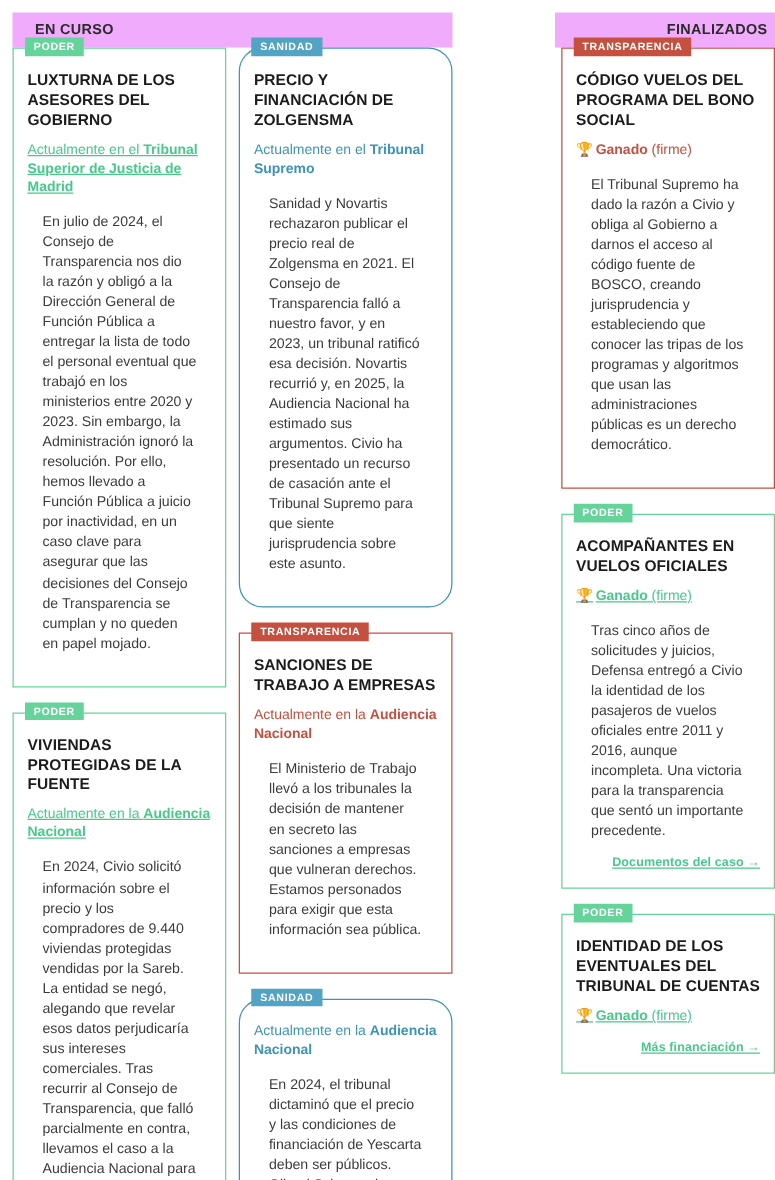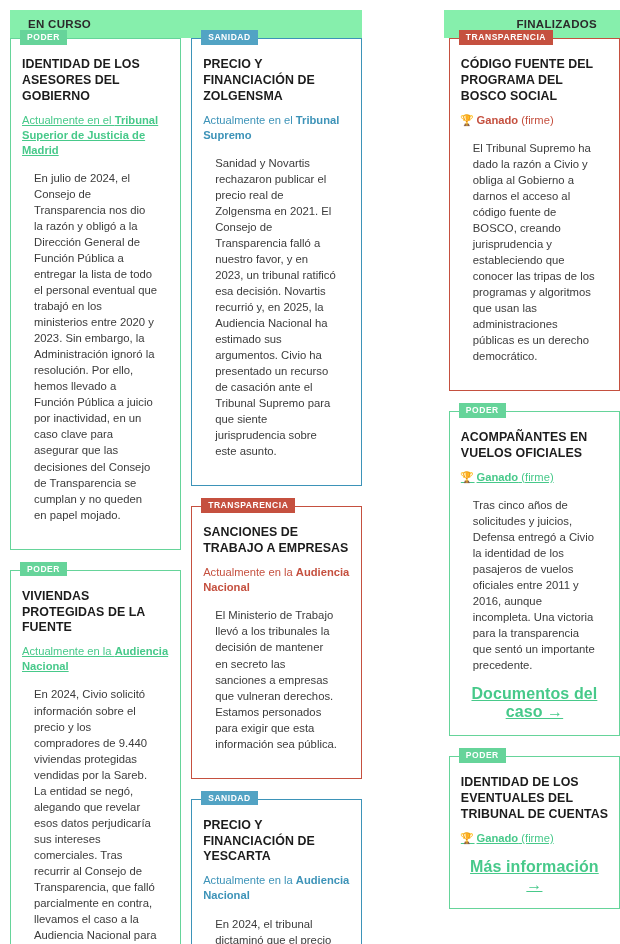--- a/index.html
+++ b/index.html
@@ -19,31 +19,31 @@
   }
 
   
   .headers {
     display: flex;
     gap: 82px;
     padding: 10px 0 0 10px;
     height: 38px;
   }
   .hdr {
-    background: #86efac;
+    background: #f0abfc;
     height: 28px;
     display: flex;
     align-items: center;
     font-size: 11.5px;
     font-weight: 700;
     letter-spacing: 0.3px;
     color: #2b2b2b;
   }
   .hdr-left { width: 352px; padding-left: 18px; justify-content: flex-start; }
-  .hdr-right { width: 176px; padding-right: 23px; justify-content: flex-end; }
+  .hdr-right { width: 176px; padding-right: 6px; justify-content: flex-end; }
 
   
   .columns {
     display: flex;
     padding: 0 0 0 10px;
     gap: 10px;
     align-items: flex-start;
   }
   .col { width: 175px; display: flex; flex-direction: column; }
   .col-gap { width: 68px; }
@@ -92,35 +92,35 @@
     margin-right: 2px;
   }
   .card p.body {
     margin: 12px;
     font-size: 11.3px;
     line-height: 1.42;
     color: #3b3b3b;
   }
   .card .more {
     display: block;
-    text-align: center;
+    text-align: right;
     margin-top: 12px;
-    font-size: 16px;
+    font-size: 10px;
     font-weight: 700;
     color: #66d49a;
     text-decoration: none;
     letter-spacing: 0.1px;
   }
 
   
   .cat-poder        { border-color: #66d49a; }
   .cat-poder .badge { background: #66d49a; }
   .cat-poder .status, .cat-poder .more { color: #47c98a; text-decoration: underline; }
 
-  .cat-sanidad        { border-color: #3d93b8; }
+  .cat-sanidad        { border-color: #3d93b8; border-radius: 19px; }
   .cat-sanidad .badge { background: #52a3c4; }
   .cat-sanidad .status, .cat-sanidad .more { color: #3d93b8; }
 
   .cat-transparencia        { border-color: #c5503f; }
   .cat-transparencia .badge { background: #c5503f; text-align: center; }
   .cat-transparencia .status, .cat-transparencia .more { color: #c5503f; }
 </style>
 </head>
 <body>
 
@@ -132,21 +132,21 @@
     </div>
     <div class="hdr hdr-right">
       <span>FINALIZADOS</span>
     </div>
   </div>
 
   <div class="columns">
     <div class="col" id="col0">
         <div class="card cat-poder">
           <span class="badge">PODER</span>
-          <h3>IDENTIDAD DE LOS ASESORES DEL GOBIERNO</h3>
+          <h3>LUXTURNA DE LOS ASESORES DEL GOBIERNO</h3>
           <div class="status"><span class="soft">Actualmente en el </span><span class="court">Tribunal Superior de Justicia de Madrid</span></div>
           <p class="body">En julio de 2024, el Consejo de Transparencia nos dio la razón y obligó a la Dirección General de Función Pública a entregar la lista de todo el personal eventual que trabajó en los ministerios entre 2020 y 2023. Sin embargo, la Administración ignoró la resolución. Por ello, hemos llevado a Función Pública a juicio por inactividad, en un caso clave para asegurar que las decisiones del Consejo de Transparencia se cumplan y no queden en papel mojado.</p>
         </div>
         <div class="card cat-poder">
           <span class="badge">PODER</span>
           <h3>VIVIENDAS PROTEGIDAS DE LA FUENTE</h3>
           <div class="status"><span class="soft">Actualmente en la </span><span class="court">Audiencia Nacional</span></div>
           <p class="body">En 2024, Civio solicitó información sobre el precio y los compradores de 9.440 viviendas protegidas vendidas por la Sareb. La entidad se negó, alegando que revelar esos datos perjudicaría sus intereses comerciales. Tras recurrir al Consejo de Transparencia, que falló parcialmente en contra, llevamos el caso a la Audiencia Nacional para garantizar el acceso a esta información de interés público.</p>
         </div>
         <div class="card cat-sanidad">
@@ -162,42 +162,41 @@
           <p class="body">Sanidad y Novartis rechazaron publicar el precio real de Zolgensma en 2021. El Consejo de Transparencia falló a nuestro favor, y en 2023, un tribunal ratificó esa decisión. Novartis recurrió y, en 2025, la Audiencia Nacional ha estimado sus argumentos. Civio ha presentado un recurso de casación ante el Tribunal Supremo para que siente jurisprudencia sobre este asunto.</p>
         </div>
         <div class="card cat-transparencia">
           <span class="badge">TRANSPARENCIA</span>
           <h3>SANCIONES DE TRABAJO A EMPRESAS</h3>
           <div class="status"><span class="soft">Actualmente en la </span><span class="court">Audiencia Nacional</span></div>
           <p class="body">El Ministerio de Trabajo llevó a los tribunales la decisión de mantener en secreto las sanciones a empresas que vulneran derechos. Estamos personados para exigir que esta información sea pública.</p>
         </div>
         <div class="card cat-sanidad">
           <span class="badge">SANIDAD</span>
-          <h3>PRECIO Y FINANCIACIÓN DE YESCARTA</h3>
           <div class="status"><span class="soft">Actualmente en la </span><span class="court">Audiencia Nacional</span></div>
           <p class="body">En 2024, el tribunal dictaminó que el precio y las condiciones de financiación de Yescarta deben ser públicos. Gilead Sciences ha recurrido la sentencia y seguimos oponiéndonos en dos procedimientos diferentes. Está parado a la espera de ver qué se decide en el Supremo.</p>
         </div>
       </div>
     <div class="col-gap"></div>
     <div class="col col-3" id="col2">
         <div class="card cat-transparencia">
           <span class="badge">TRANSPARENCIA</span>
-          <h3>CÓDIGO FUENTE DEL PROGRAMA DEL BOSCO SOCIAL</h3>
+          <h3>CÓDIGO VUELOS DEL PROGRAMA DEL BONO SOCIAL</h3>
           <div class="status"><span class="trophy">🏆</span><span class="court">Ganado</span><span class="soft"> (firme)</span></div>
           <p class="body">El Tribunal Supremo ha dado la razón a Civio y obliga al Gobierno a darnos el acceso al código fuente de BOSCO, creando jurisprudencia y estableciendo que conocer las tripas de los programas y algoritmos que usan las administraciones públicas es un derecho democrático.</p>
         </div>
         <div class="card cat-poder">
           <span class="badge">PODER</span>
           <h3>ACOMPAÑANTES EN VUELOS OFICIALES</h3>
           <div class="status"><span class="trophy">🏆</span><span class="court">Ganado</span><span class="soft"> (firme)</span></div>
           <p class="body">Tras cinco años de solicitudes y juicios, Defensa entregó a Civio la identidad de los pasajeros de vuelos oficiales entre 2011 y 2016, aunque incompleta. Una victoria para la transparencia que sentó un importante precedente.</p>
           <a class="more" href="#">Documentos del caso →</a>
         </div>
         <div class="card cat-poder">
           <span class="badge">PODER</span>
           <h3>IDENTIDAD DE LOS EVENTUALES DEL TRIBUNAL DE CUENTAS</h3>
           <div class="status"><span class="trophy">🏆</span><span class="court">Ganado</span><span class="soft"> (firme)</span></div>
-          <a class="more" href="#">Más información →</a>
+          <a class="more" href="#">Más financiación →</a>
         </div>
       </div>
   </div>
 
 </div>
 
 </body></html>

